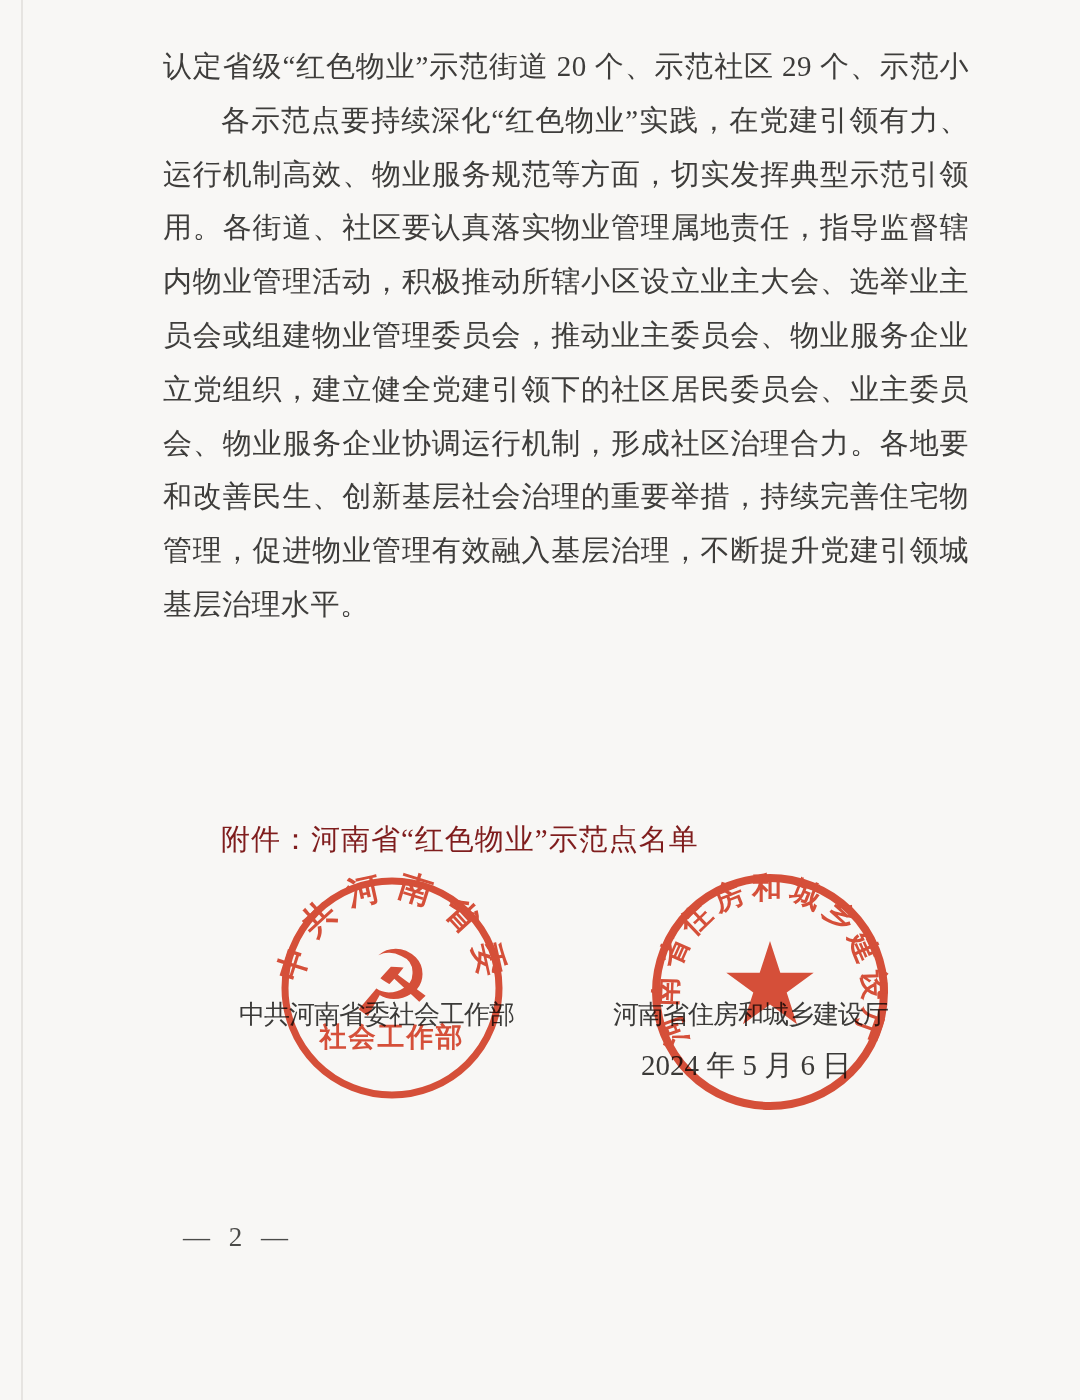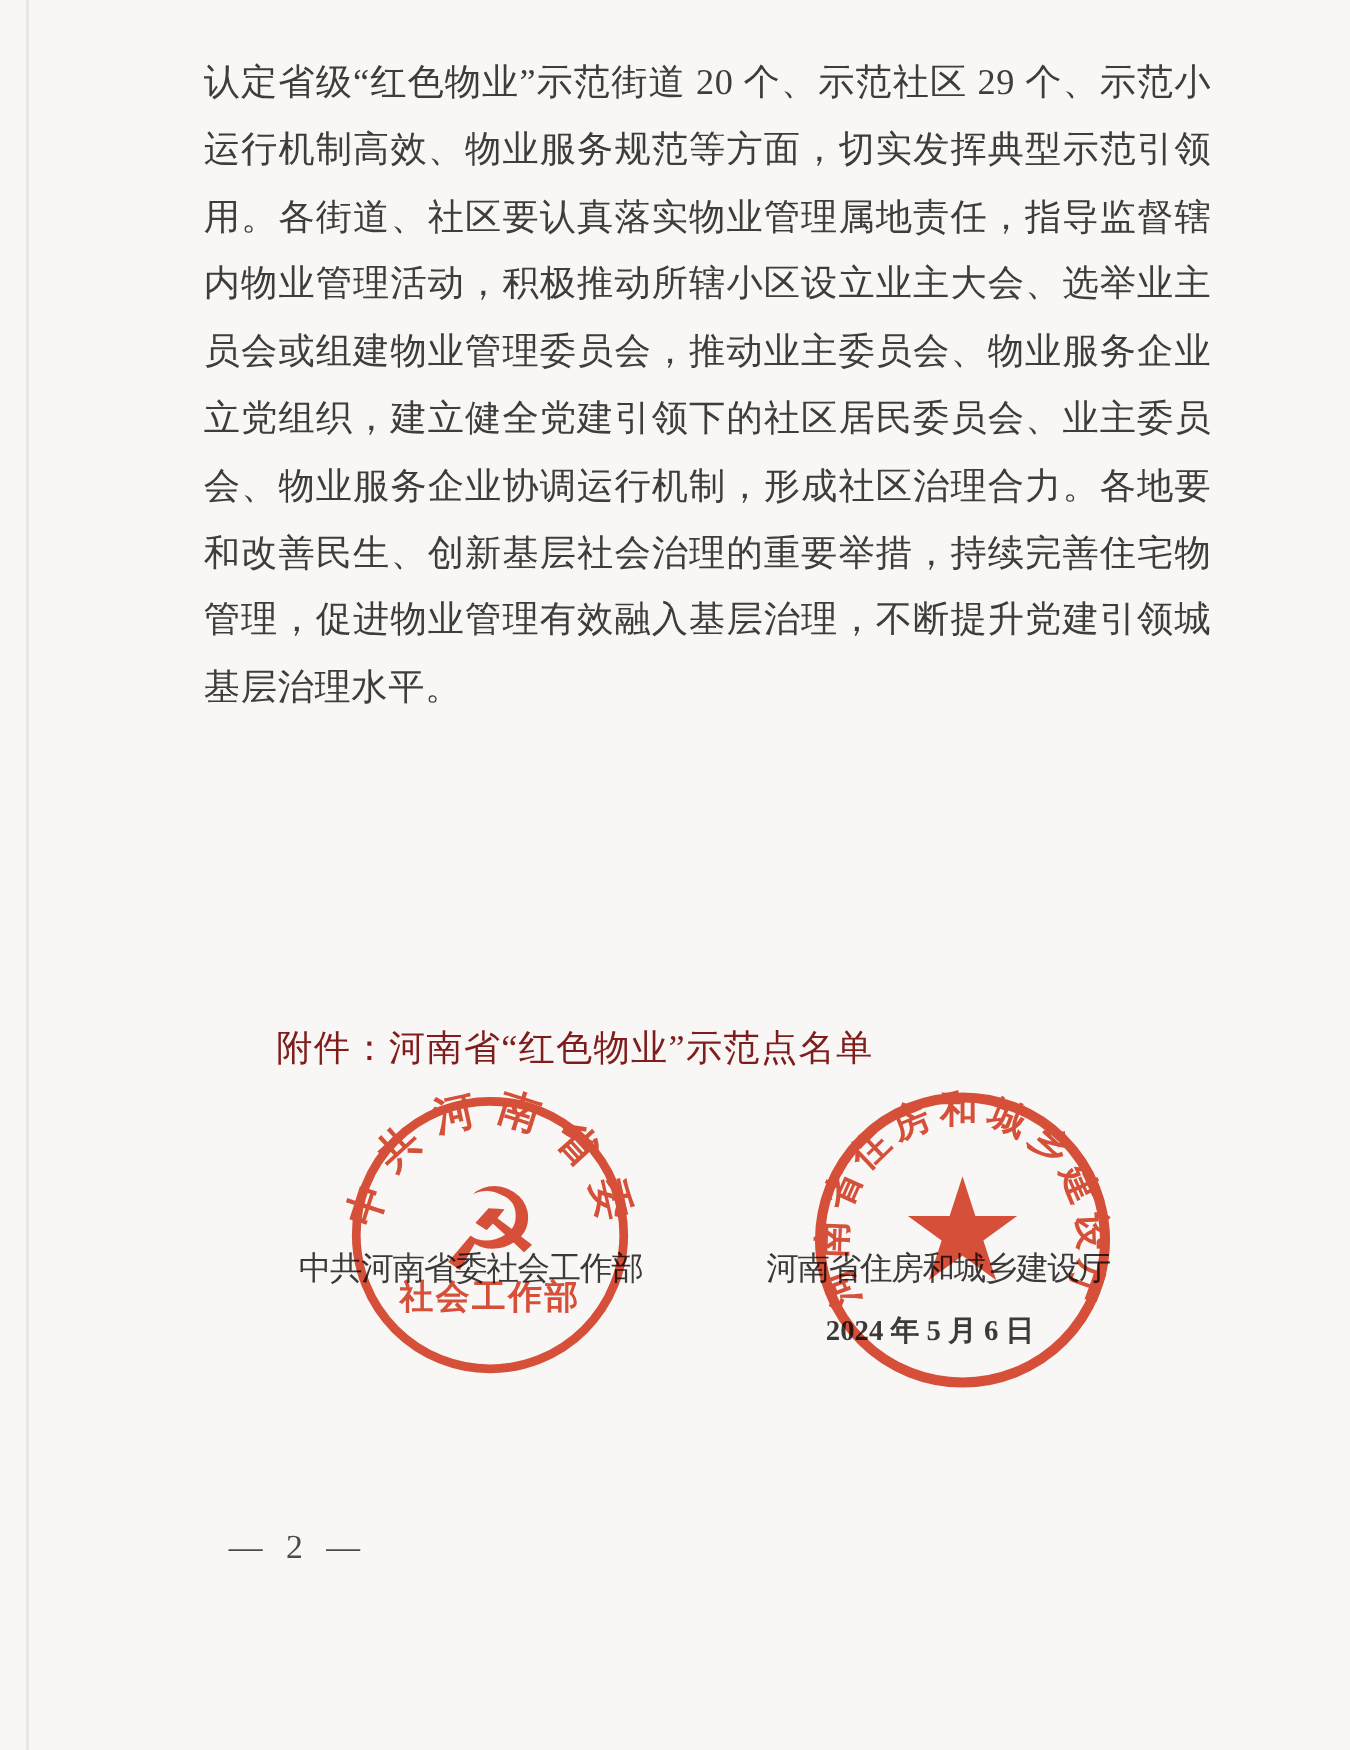--- a/index.html
+++ b/index.html
@@ -70,25 +70,24 @@
   .sig-name.left  { left: 239px; top: 999px; width: 270px; letter-spacing: -1px; }
   .sig-name.right { left: 613px; top: 999px; width: 266px; letter-spacing: -1px; }
   .sig-date {
     position: absolute;
     left: 641px;
     top: 1048px;
     width: 206px;
     height: 34px;
     line-height: 34px;
     color: #3b3a38;
-    font-size: 23px;
+    font-size: 29px;
     text-align: center;
     white-space: nowrap;
     z-index: 1;
-    font-weight: bold;
   }
   .seal {
     position: absolute;
     z-index: 2;
     mix-blend-mode: multiply;
     opacity: 0.88;
   }
   .seal.left  { left: 272px; top: 868px; }
   .seal.right { left: 640px; top: 865px; }
   .page-number {
@@ -101,20 +100,21 @@
     white-space: nowrap;
   }
 </style>
 </head>
 <body>
 
 <div class="scan-edge"></div>
 
 <div class="body-text">
   <div class="line full">认定省级“红色物业”示范街道 20 个、示范社区 29 个、示范小</div>
+  <div class="line full indent">各示范点要持续深化“红色物业”实践，在党建引领有力、</div>
   <div class="line full">运行机制高效、物业服务规范等方面，切实发挥典型示范引领作</div>
   <div class="line full">用。各街道、社区要认真落实物业管理属地责任，指导监督辖区</div>
   <div class="line full">内物业管理活动，积极推动所辖小区设立业主大会、选举业主委</div>
   <div class="line full">员会或组建物业管理委员会，推动业主委员会、物业服务企业成</div>
   <div class="line full">立党组织，建立健全党建引领下的社区居民委员会、业主委员</div>
   <div class="line full">会、物业服务企业协调运行机制，形成社区治理合力。各地要坚</div>
   <div class="line full">和改善民生、创新基层社会治理的重要举措，持续完善住宅物业</div>
   <div class="line full">管理，促进物业管理有效融入基层治理，不断提升党建引领城市</div>
   <div class="line">基层治理水平。</div>
 </div>

